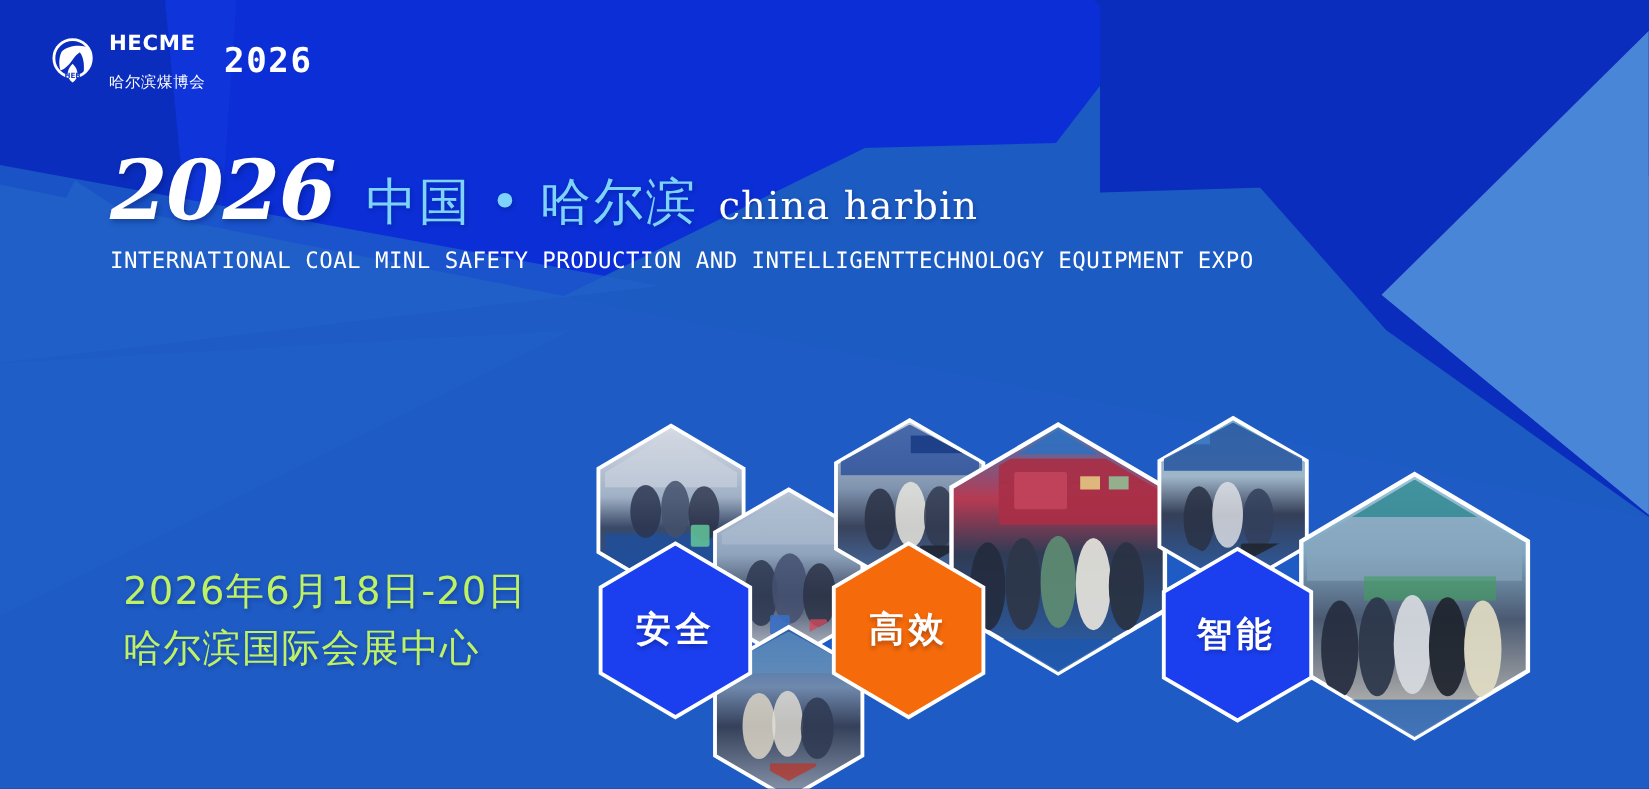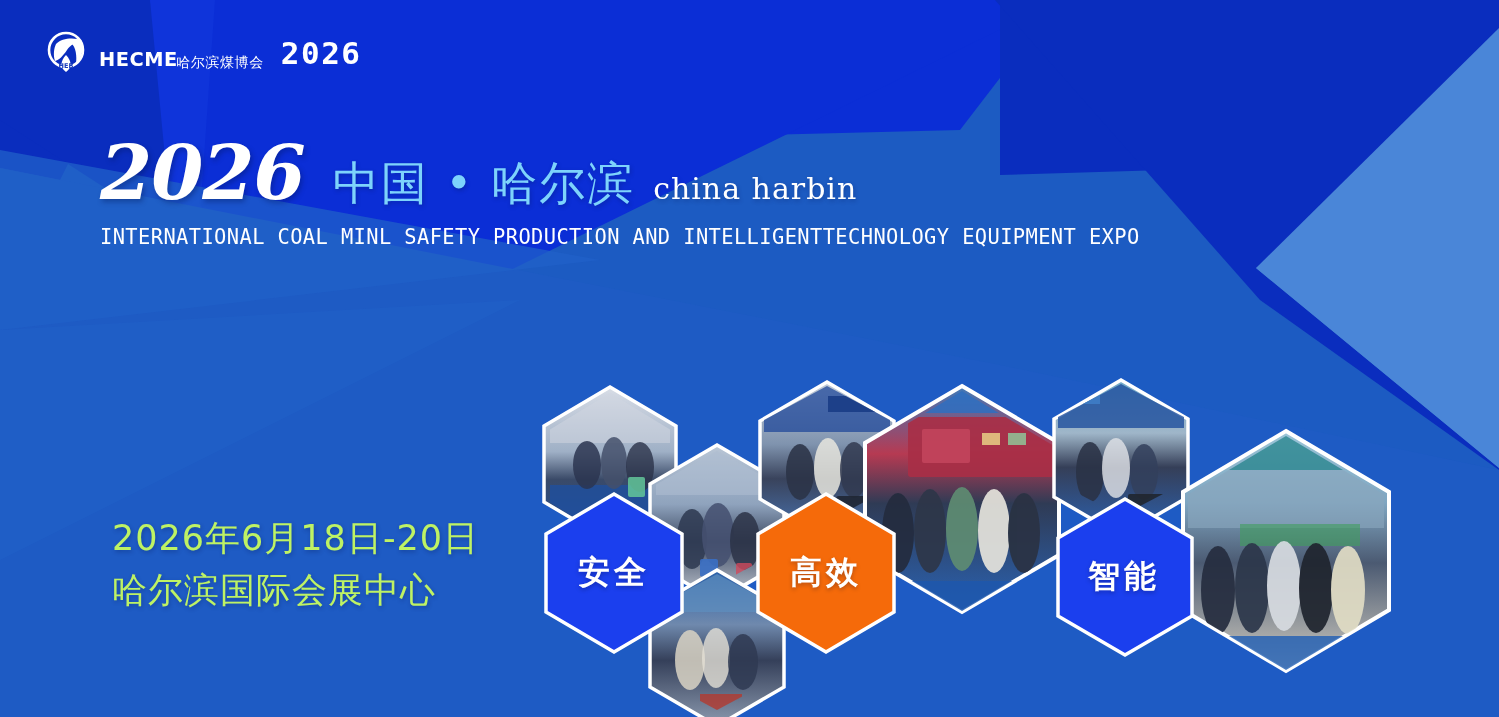--- a/index.html
+++ b/index.html
@@ -16,21 +16,21 @@
   
   #bg{position:absolute;inset:0;width:100%;height:100%;display:block;}
 
   
   #logo-lockup{
     position:absolute;left:46px;top:30px;
     display:flex;align-items:center;gap:9px;
     z-index:6;
   }
   .logo-mark{width:44px;height:46px;flex:0 0 auto;}
-  .logo-words{display:flex;flex-direction:row;justify-content:center;line-height:1;align-items:flex-end;}
+  .logo-words{display:flex;flex-direction:column;justify-content:center;line-height:1;}
   .logo-en{
     font-family:"DejaVu Sans", sans-serif;
     font-weight:bold;font-size:19px;letter-spacing:0.5px;color:#ffffff;
     transform:scaleX(1.02);transform-origin:left center;
   }
   .logo-cn{
     font-size:14px;color:#ffffff;font-weight:normal;
     letter-spacing:0.6px;margin-top:18px;
   }
   .logo-year{
@@ -55,21 +55,21 @@
     letter-spacing:-1px;
     text-shadow:2px 3px 5px rgba(0,20,80,.35);
   }
   .city-cn{
     font-family:"DejaVu Serif", serif;
     font-size:46px;color:#7dd3fc;margin-left:28px;letter-spacing:2px;
     text-shadow:1px 2px 4px rgba(0,20,80,.3);
   }
   .city-en{
     font-family:"DejaVu Serif", serif;
-    font-size:30px;color:#ffffff;margin-left:18px;letter-spacing:1px;
+    font-size:35px;color:#ffffff;margin-left:18px;letter-spacing:1px;
     text-shadow:1px 2px 4px rgba(0,20,80,.3);
   }
   .main-title{
     font-family:"DejaVu Serif", serif;
     font-size:72px;color:#ffffff;line-height:1.02;
     letter-spacing:1px;margin-top:4px;white-space:nowrap;
     text-shadow:2px 3px 6px rgba(0,20,80,.35);
   }
   .sub-en{
     font-family:"DejaVu Sans Mono", monospace;

